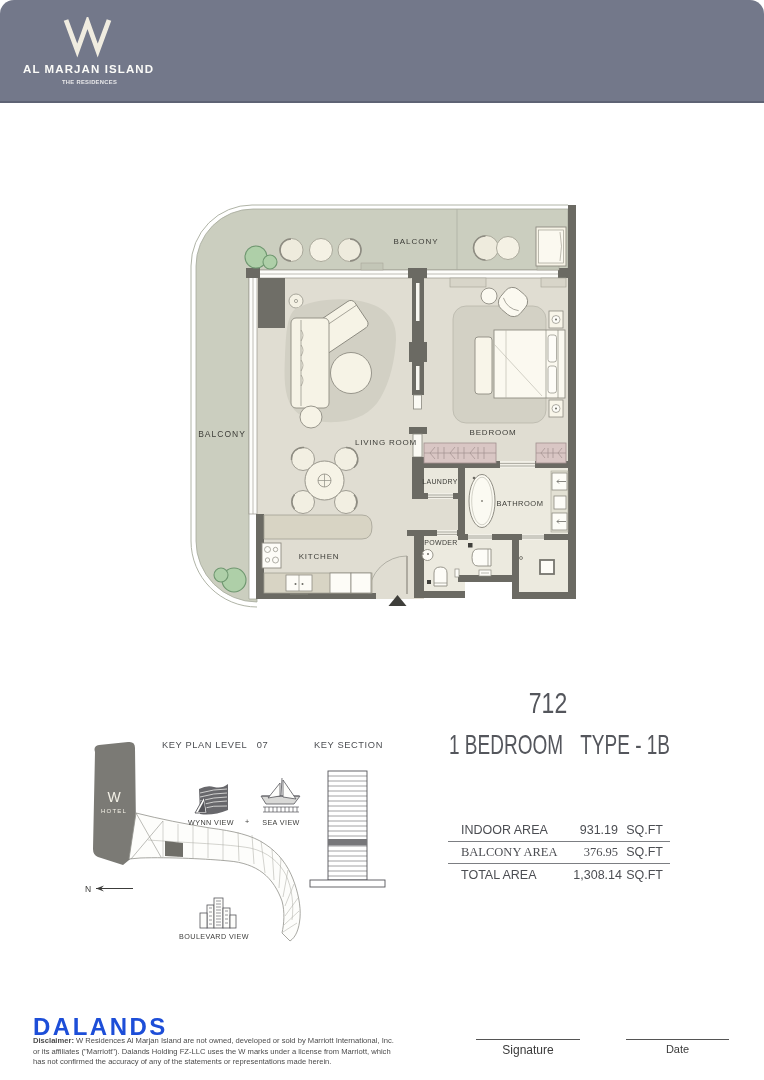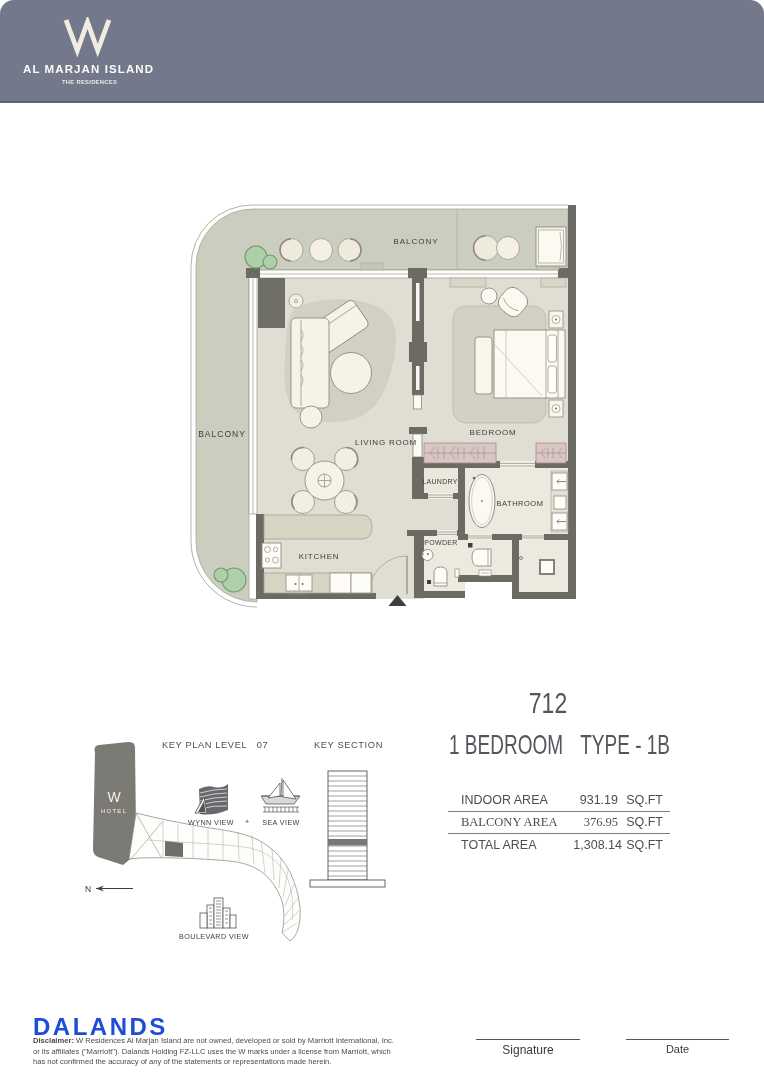--- a/index.html
+++ b/index.html
@@ -423,21 +423,21 @@
 <rect x="310" y="880" width="75" height="7" fill="#ffffff" stroke="#55555a" stroke-width="0.9"></rect>
 </svg>
 
 <div class="abs" style="left:436px;top:686px;width:224px;text-align:center;font-size:23px;letter-spacing:0px;color:#54565c;transform:scaleY(1.28);transform-origin:top center;">712</div>
 
 <div class="abs" style="left:449px;top:729px;width:221px;display:flex;justify-content:space-between;font-size:19px;color:#54565c;white-space:nowrap;transform:scaleY(1.45);transform-origin:top left;">
       <span>1 BEDROOM</span>
       <span>TYPE - 1B</span>
     </div>
 
-<div class="abs" style="left:448px;top:793px;width:222px;color:#4c4e53;font-size:12.5px;">
+<div class="abs" style="left:448px;top:823px;width:222px;color:#4c4e53;font-size:12.5px;">
 
   <div style="position:relative;height:17px;">
         <span style="position:absolute;left:13px;">INDOOR AREA</span>
         <span style="position:absolute;right:52px;margin-left:27px;">931.19</span>
         <span style="position:absolute;right:7px;">SQ.FT</span>
       </div>
 
   <div style="height:1px;background:#7c7e82;margin-top:1px;"></div>
 
   <div style="position:relative;height:17px;margin-top:3px;">

